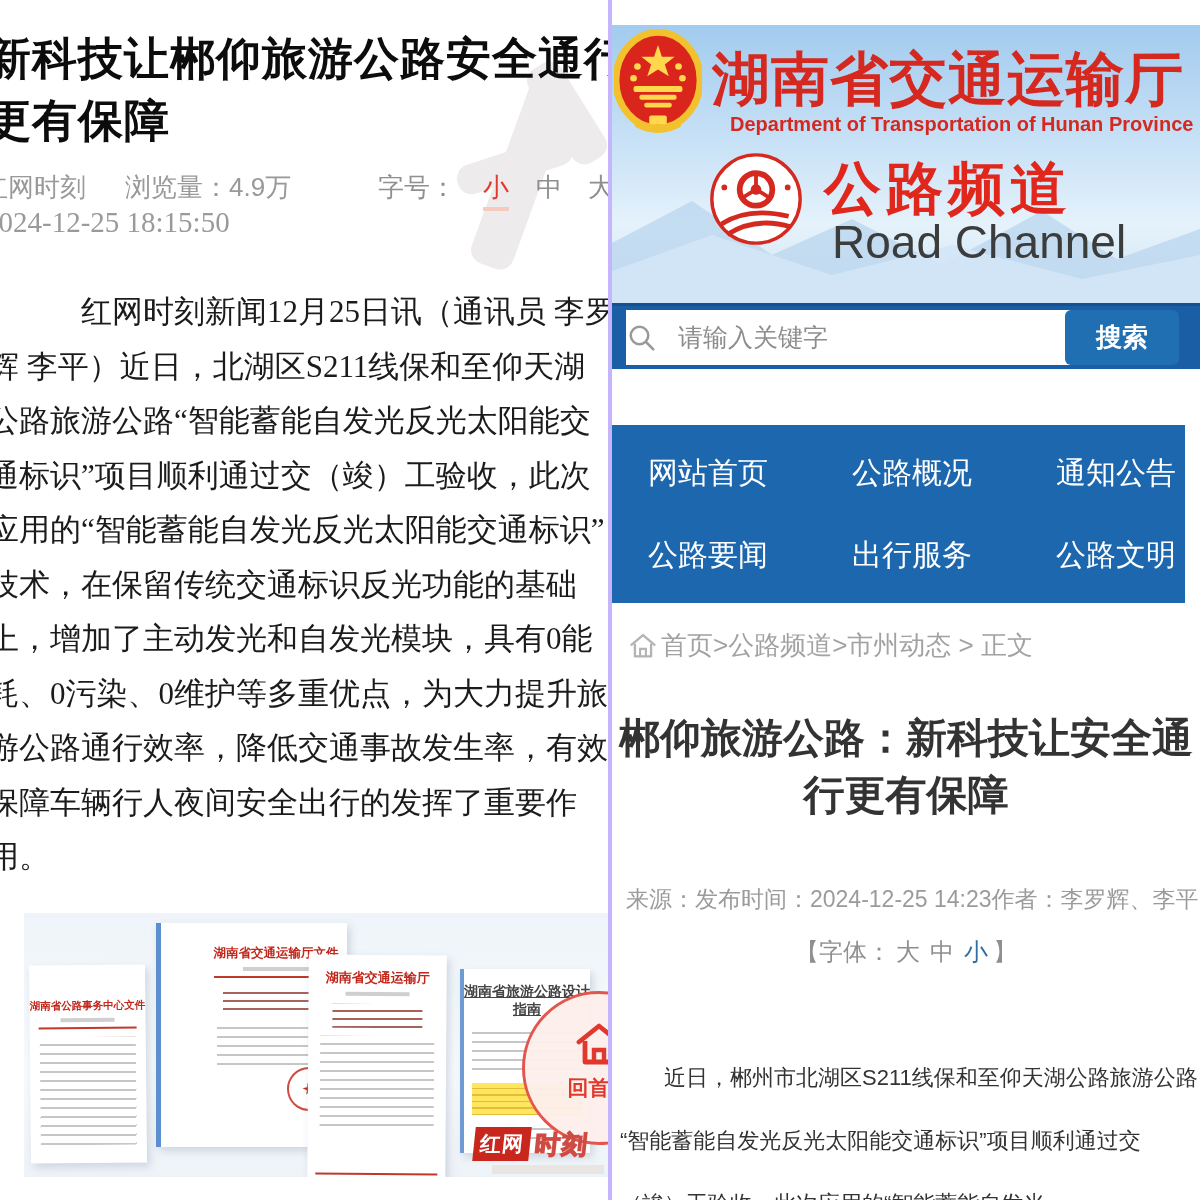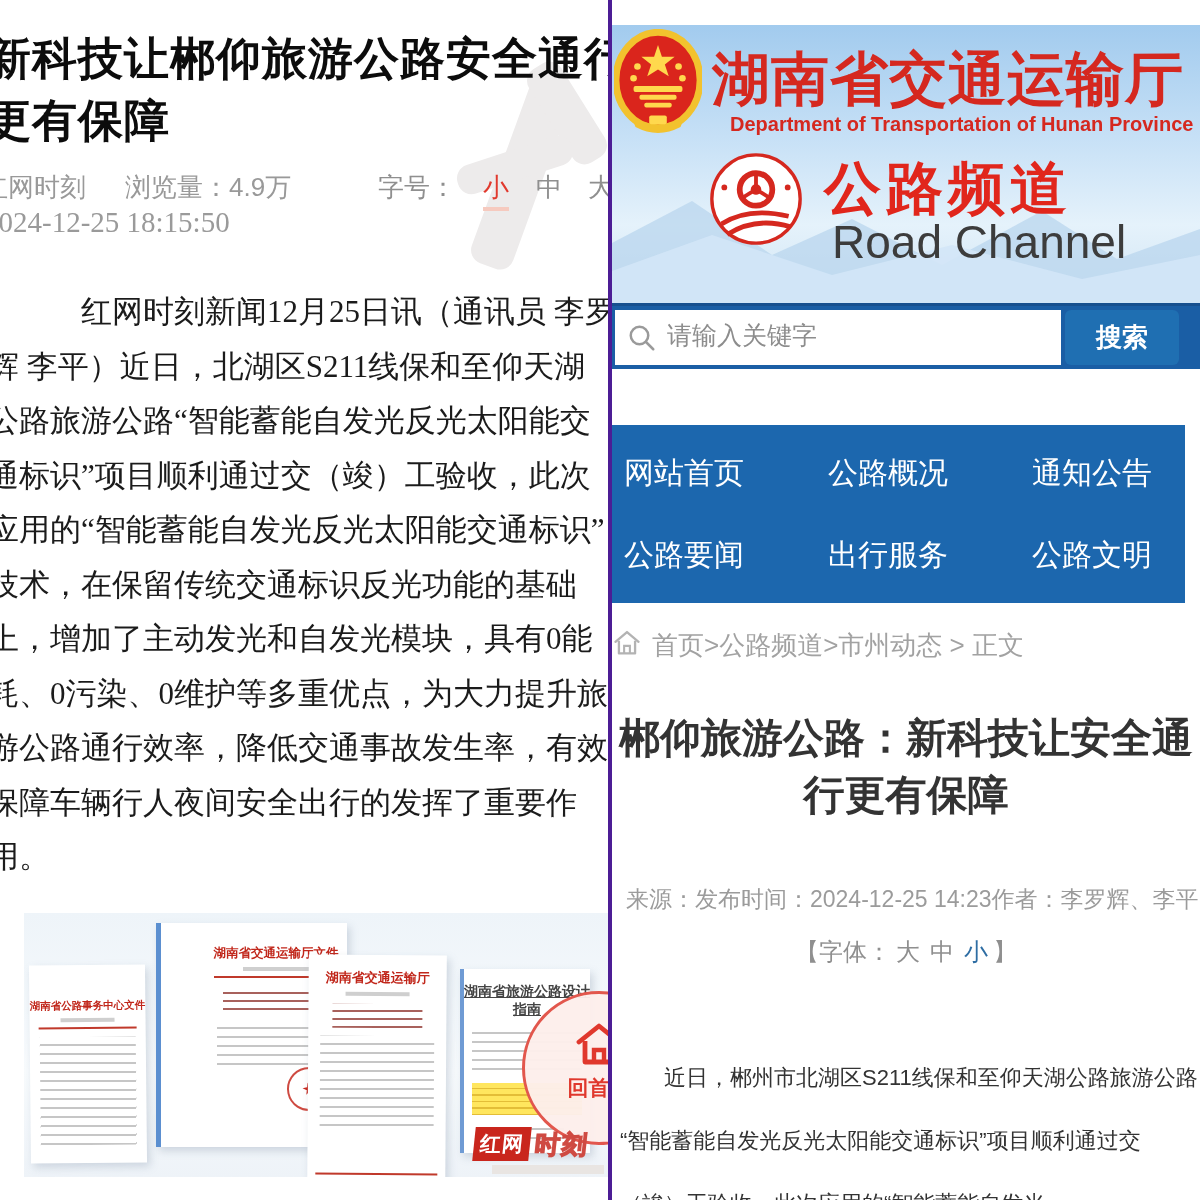--- a/index.html
+++ b/index.html
@@ -1,16 +1,16 @@
 <!DOCTYPE html>
 <html><head>
 <meta charset="utf-8">
 <style>
   html,body{margin:0;padding:0;background:#fff;}
-  .stage{position:relative;width:1200px;height:1200px;background:#4c1d95;overflow:hidden;
+  .stage{position:relative;width:1200px;height:1200px;background:#c4b5fd;overflow:hidden;
          font-family:"Liberation Sans",sans-serif;}
   .pane{position:absolute;top:0;height:1200px;background:#fff;overflow:hidden;}
   #left-pane{left:0;width:608px;}
   #right-pane{left:612px;width:588px;}
 
   
   .wm{position:absolute;background:#edebeb;border-radius:14px;}
   .wm1{left:500px;top:72px;width:44px;height:200px;transform:rotate(20deg);}
   .wm2{left:548px;top:58px;width:38px;height:110px;transform:rotate(-32deg);}
   .wm3{left:455px;top:150px;width:120px;height:30px;transform:rotate(-18deg);}
@@ -72,35 +72,35 @@
              color:#d5281f;white-space:nowrap;letter-spacing:1px;}
   .site-en{position:absolute;left:118px;top:88px;font-size:20px;font-weight:bold;
            color:#d5281f;white-space:nowrap;}
   .badge{position:absolute;left:96px;top:126px;}
   .ch-name{position:absolute;left:212px;top:126px;font-size:57px;font-weight:800;
            color:#e1261c;letter-spacing:5px;white-space:nowrap;}
   .ch-en{position:absolute;left:220px;top:190px;font-size:46px;color:#3c3c3c;white-space:nowrap;}
 
   .search-bar{position:absolute;left:0;top:303px;width:588px;height:66px;
               background:#1a5ea5;border-top:3px solid #17508f;box-sizing:border-box;}
-  .search-input{position:absolute;left:3px;top:4px;width:446px;height:55px;border:0;outline:none;
+  .search-input{position:absolute;left:14px;top:4px;width:446px;height:55px;border:0;outline:none;
                 font-size:25px;color:#555;padding:0 10px 0 52px;box-sizing:border-box;
-                font-family:Liberation Mono, monospace;}
+                font-family:Liberation Sans, sans-serif;}
   .search-input::placeholder{color:#8d8d8d;}
   .mag{position:absolute;left:15px;top:17px;pointer-events:none;}
   .search-btn{position:absolute;left:453px;top:4px;width:114px;height:55px;background:#1f6fb2;
               border:0;border-radius:6px;color:#fff;font-size:26px;font-weight:bold;cursor:pointer;
               font-family:"Liberation Sans",sans-serif;}
 
   .nav-grid{position:absolute;left:0;top:425px;width:573px;height:178px;background:#1c67ae;
             display:grid;grid-template-columns:204px 204px 1fr;row-gap:41px;align-content:center;
-            padding-left:12px;box-sizing:border-box;}
+            padding-left:36px;box-sizing:border-box;}
   .nav-item{color:#fff;font-size:30px;white-space:nowrap;cursor:pointer;}
 
-  .crumb{position:absolute;left:0;top:628px;display:flex;gap:10px;
+  .crumb{position:absolute;left:16px;top:628px;display:flex;align-items:center;gap:3px;
          color:#a2a2a2;font-size:26px;white-space:nowrap;}
   .r-title{position:absolute;left:0;top:710px;width:588px;text-align:center;font-size:41px;
            line-height:57px;font-weight:800;color:#333;}
   .r-meta{position:absolute;left:0;top:884px;width:588px;padding:0 14px;box-sizing:border-box;
           display:flex;justify-content:space-between;font-size:23px;color:#9b9b9b;white-space:nowrap;}
   .r-fontrow{position:absolute;left:0;top:936px;width:588px;text-align:center;
              font-size:24px;color:#8f8f8f;}
   .r-fontrow .fsz{margin:0 5px;cursor:pointer;}
   .r-fontrow .active{color:#2e6da3;}
   .r-body{position:absolute;left:8px;top:1046px;width:600px;color:#333;}

